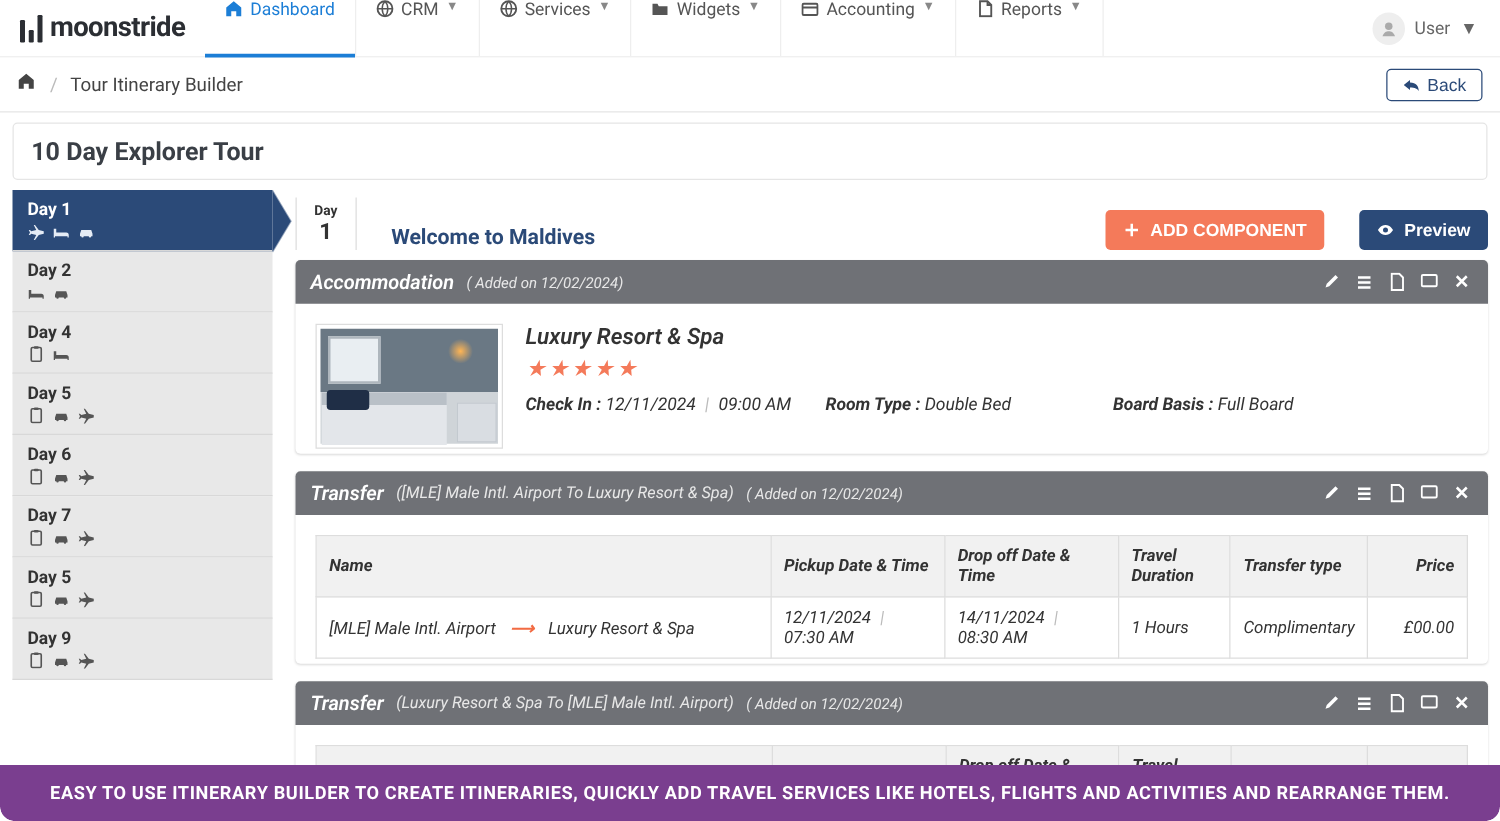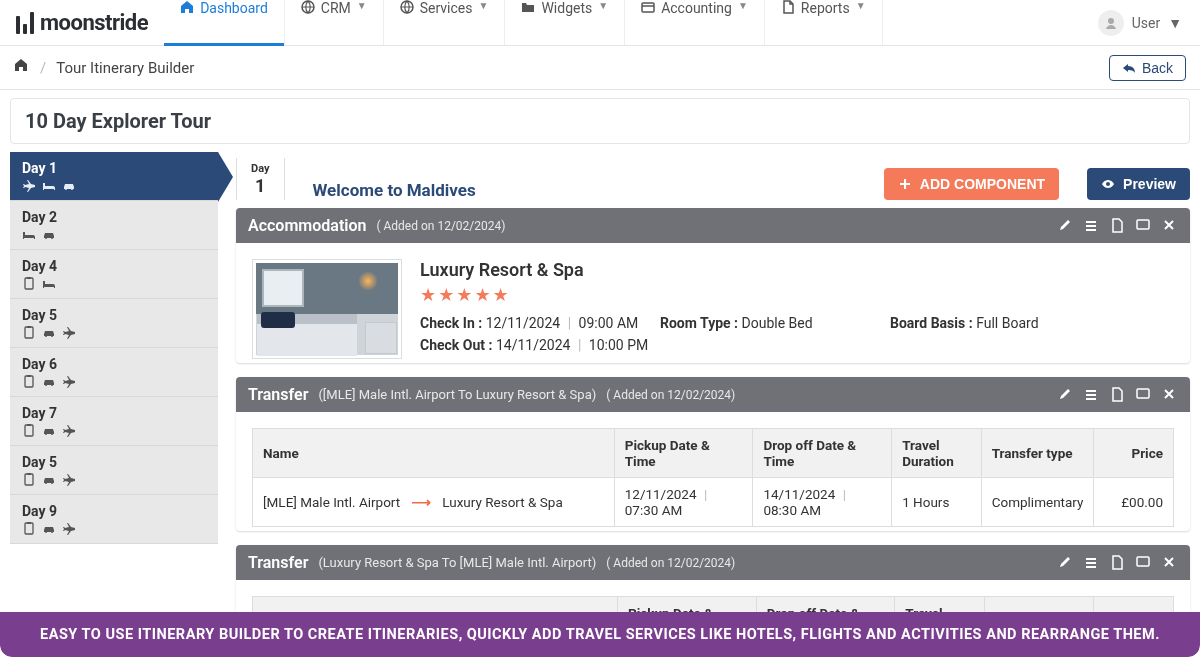--- a/index.html
+++ b/index.html
@@ -124,20 +124,21 @@
     display:flex; align-items:center; gap:8px; font-size:14px;
   }
   .btn.orange { background:#f47a5a; color:#fff; border:none; }
   .btn.darkblue { background:#2b4a78; color:#ffffff; border:none; }
 
   
   .panel {
     border-radius:4px; margin-bottom:14px;
     box-shadow: 0 1px 2px rgba(0,0,0,0.15);
     background:#fff;
+    font-style:italic;
   }
   .panelheader {
     background:#6f7176; color:#fff;
     padding:8px 12px;
     display:flex; align-items:center; gap:10px;
     border-radius:4px 4px 0 0;
   }
   .panelheader .ptitle { font-size:16px; font-weight:600; }
   .panelheader .psub   { font-size:13px; color:#e8e8e8; }
   .panelheader .pmeta  { font-size:12px; color:#e8e8e8; }
@@ -531,26 +532,20 @@
                 <span class="pipe">|</span>
                 <span>09:00 AM</span>
               </div>
               <div>
                 <span class="k">Room Type :</span>
                 <span>Double Bed</span>
               </div>
               <div>
                 <span class="k">Board Basis :</span>
                 <span>Full Board</span>
-              </div>
-              <div>
-                <span class="k">Check Out :</span>
-                <span>14/11/2024</span>
-                <span class="pipe">|</span>
-                <span>10:00 PM</span>
               </div>
               <div></div>
             </div>
           </div>
         </div>
       </div>
     </div>
 
     <div class="panel">
       <div class="panelheader">

